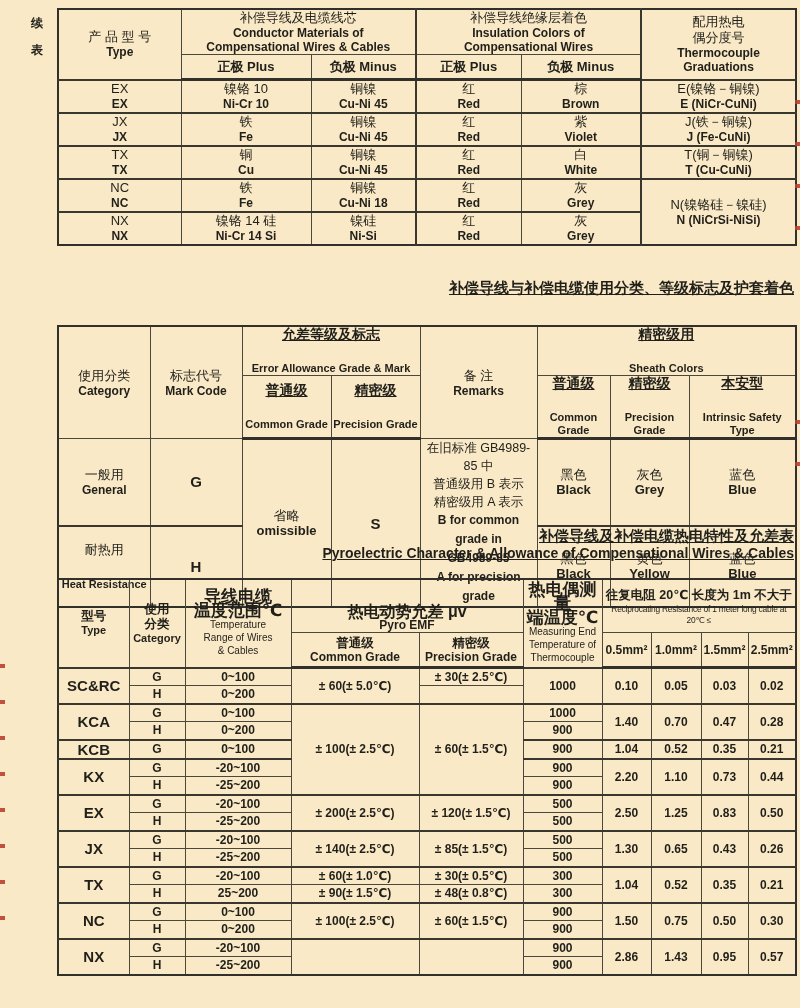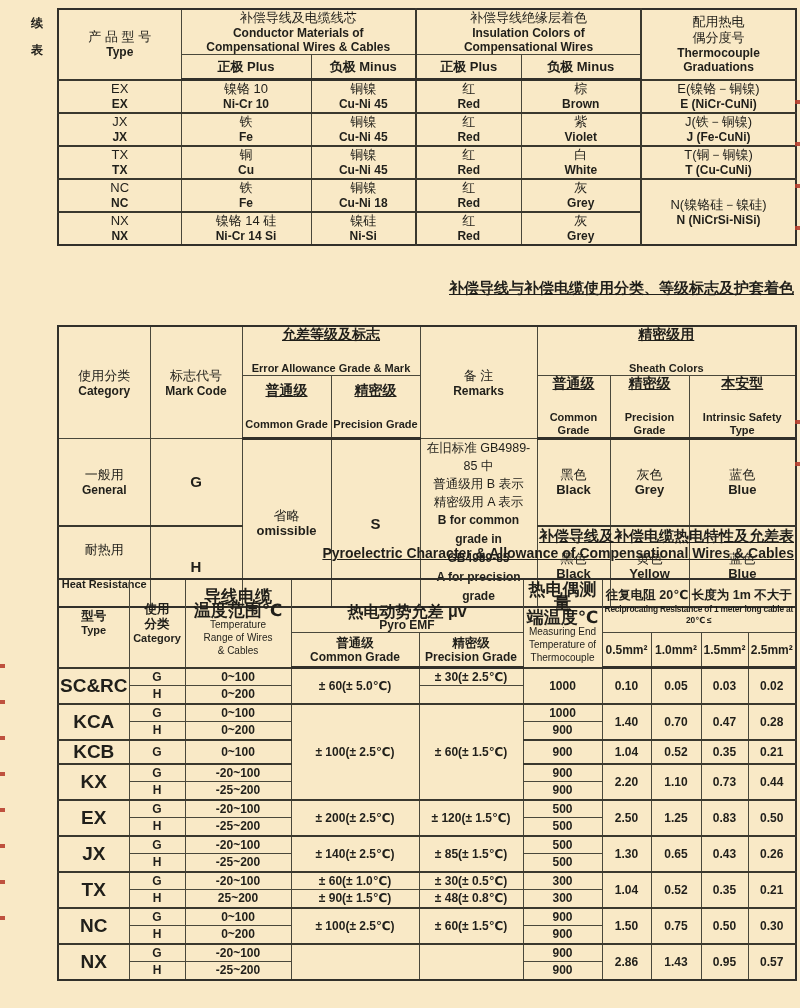--- a/index.html
+++ b/index.html
@@ -43,27 +43,27 @@
   .rem .e{font-size:12px;line-height:19px;}
 
   
   .t3{left:57px;top:578px;width:738px;border:2px solid #32302a;}
   .t3 tr.h1{height:37px;}
   .t3 tr.h2{height:35px;}
   .t3 tr.bd{height:18px;}
   .t3 tr.h2 td{border-bottom:3px solid #32302a;}
   .t3 tr.grp td{border-top:2px solid #3a382e;}
   .t3 td{font-size:12px;font-weight:bold;}
-  .t3 .tname{font-size:19px;}
+  .t3 .tname{font-size:15px;}
   .t3 .hz{font-size:12.5px;line-height:15px;font-weight:bold;}
   .t3 .he{font-size:11px;line-height:13px;font-weight:bold;}
   .t3 .hz5{font-size:17px;line-height:14px;font-weight:bold;}
   .t3 .he5{font-size:10px;line-height:13px;font-weight:normal;}
   .t3 .resz{font-size:12.5px;line-height:17px;font-weight:bold;}
-  .t3 .rese{font-size:8.4px;line-height:11px;font-weight:bold;letter-spacing:-0.2px;}
+  .t3 .rese{font-size:8.4px;line-height:11px;font-weight:normal;letter-spacing:-0.2px;}
   .t3 .emf{font-size:12px;}
 
   
   .redmark{position:absolute;width:5px;height:4px;background:#b8402f;opacity:.9;}
   .redmark.r{right:0;}
   .redmark.l{left:0;}
 </style>
 </head>
 <body>
 

